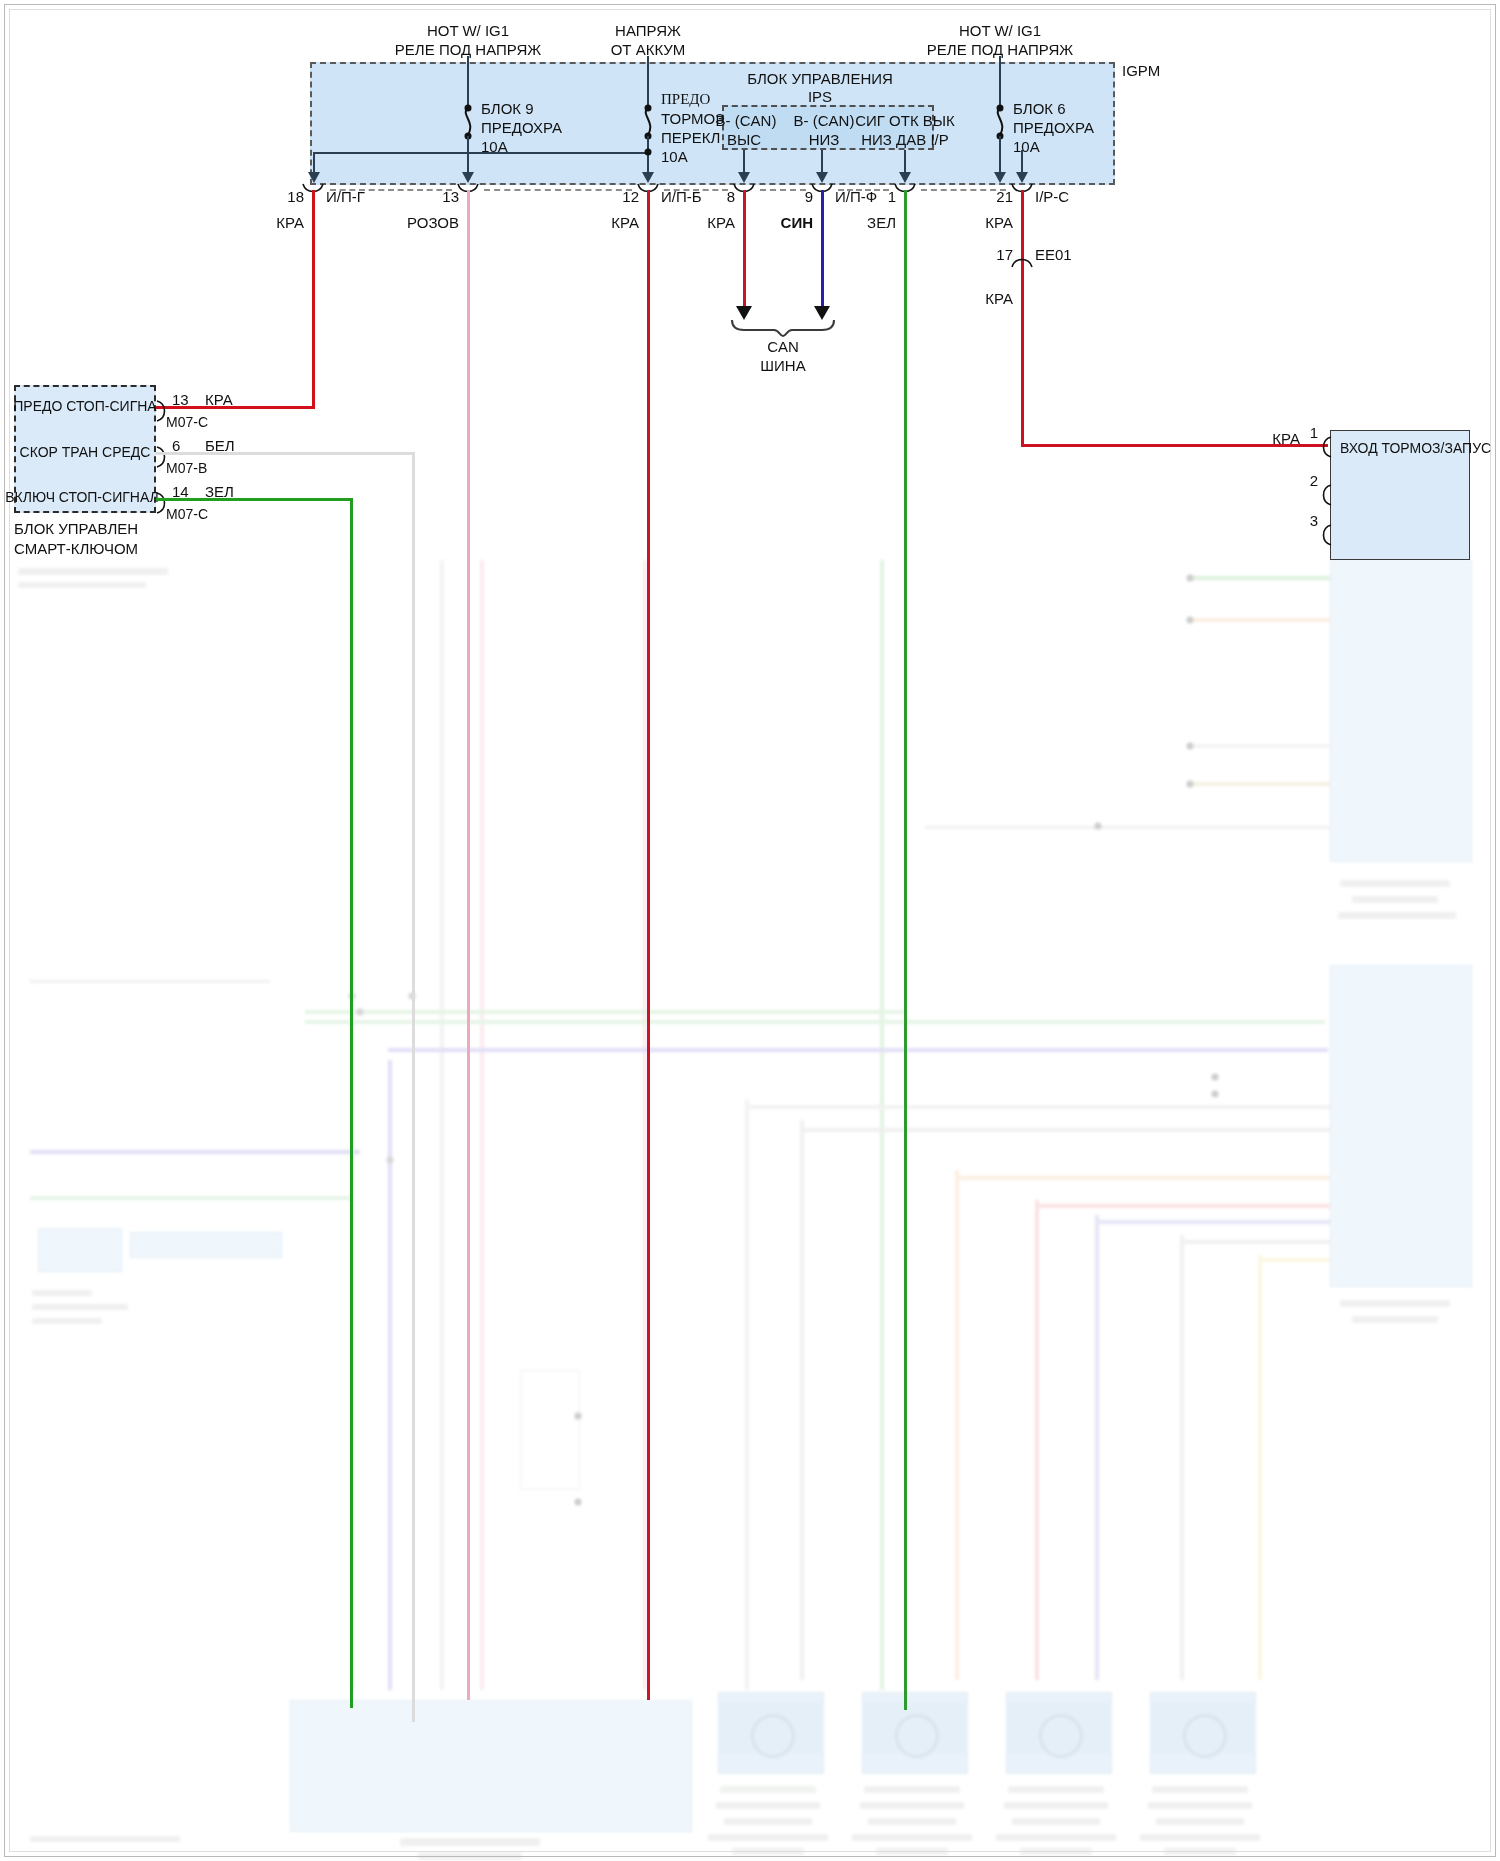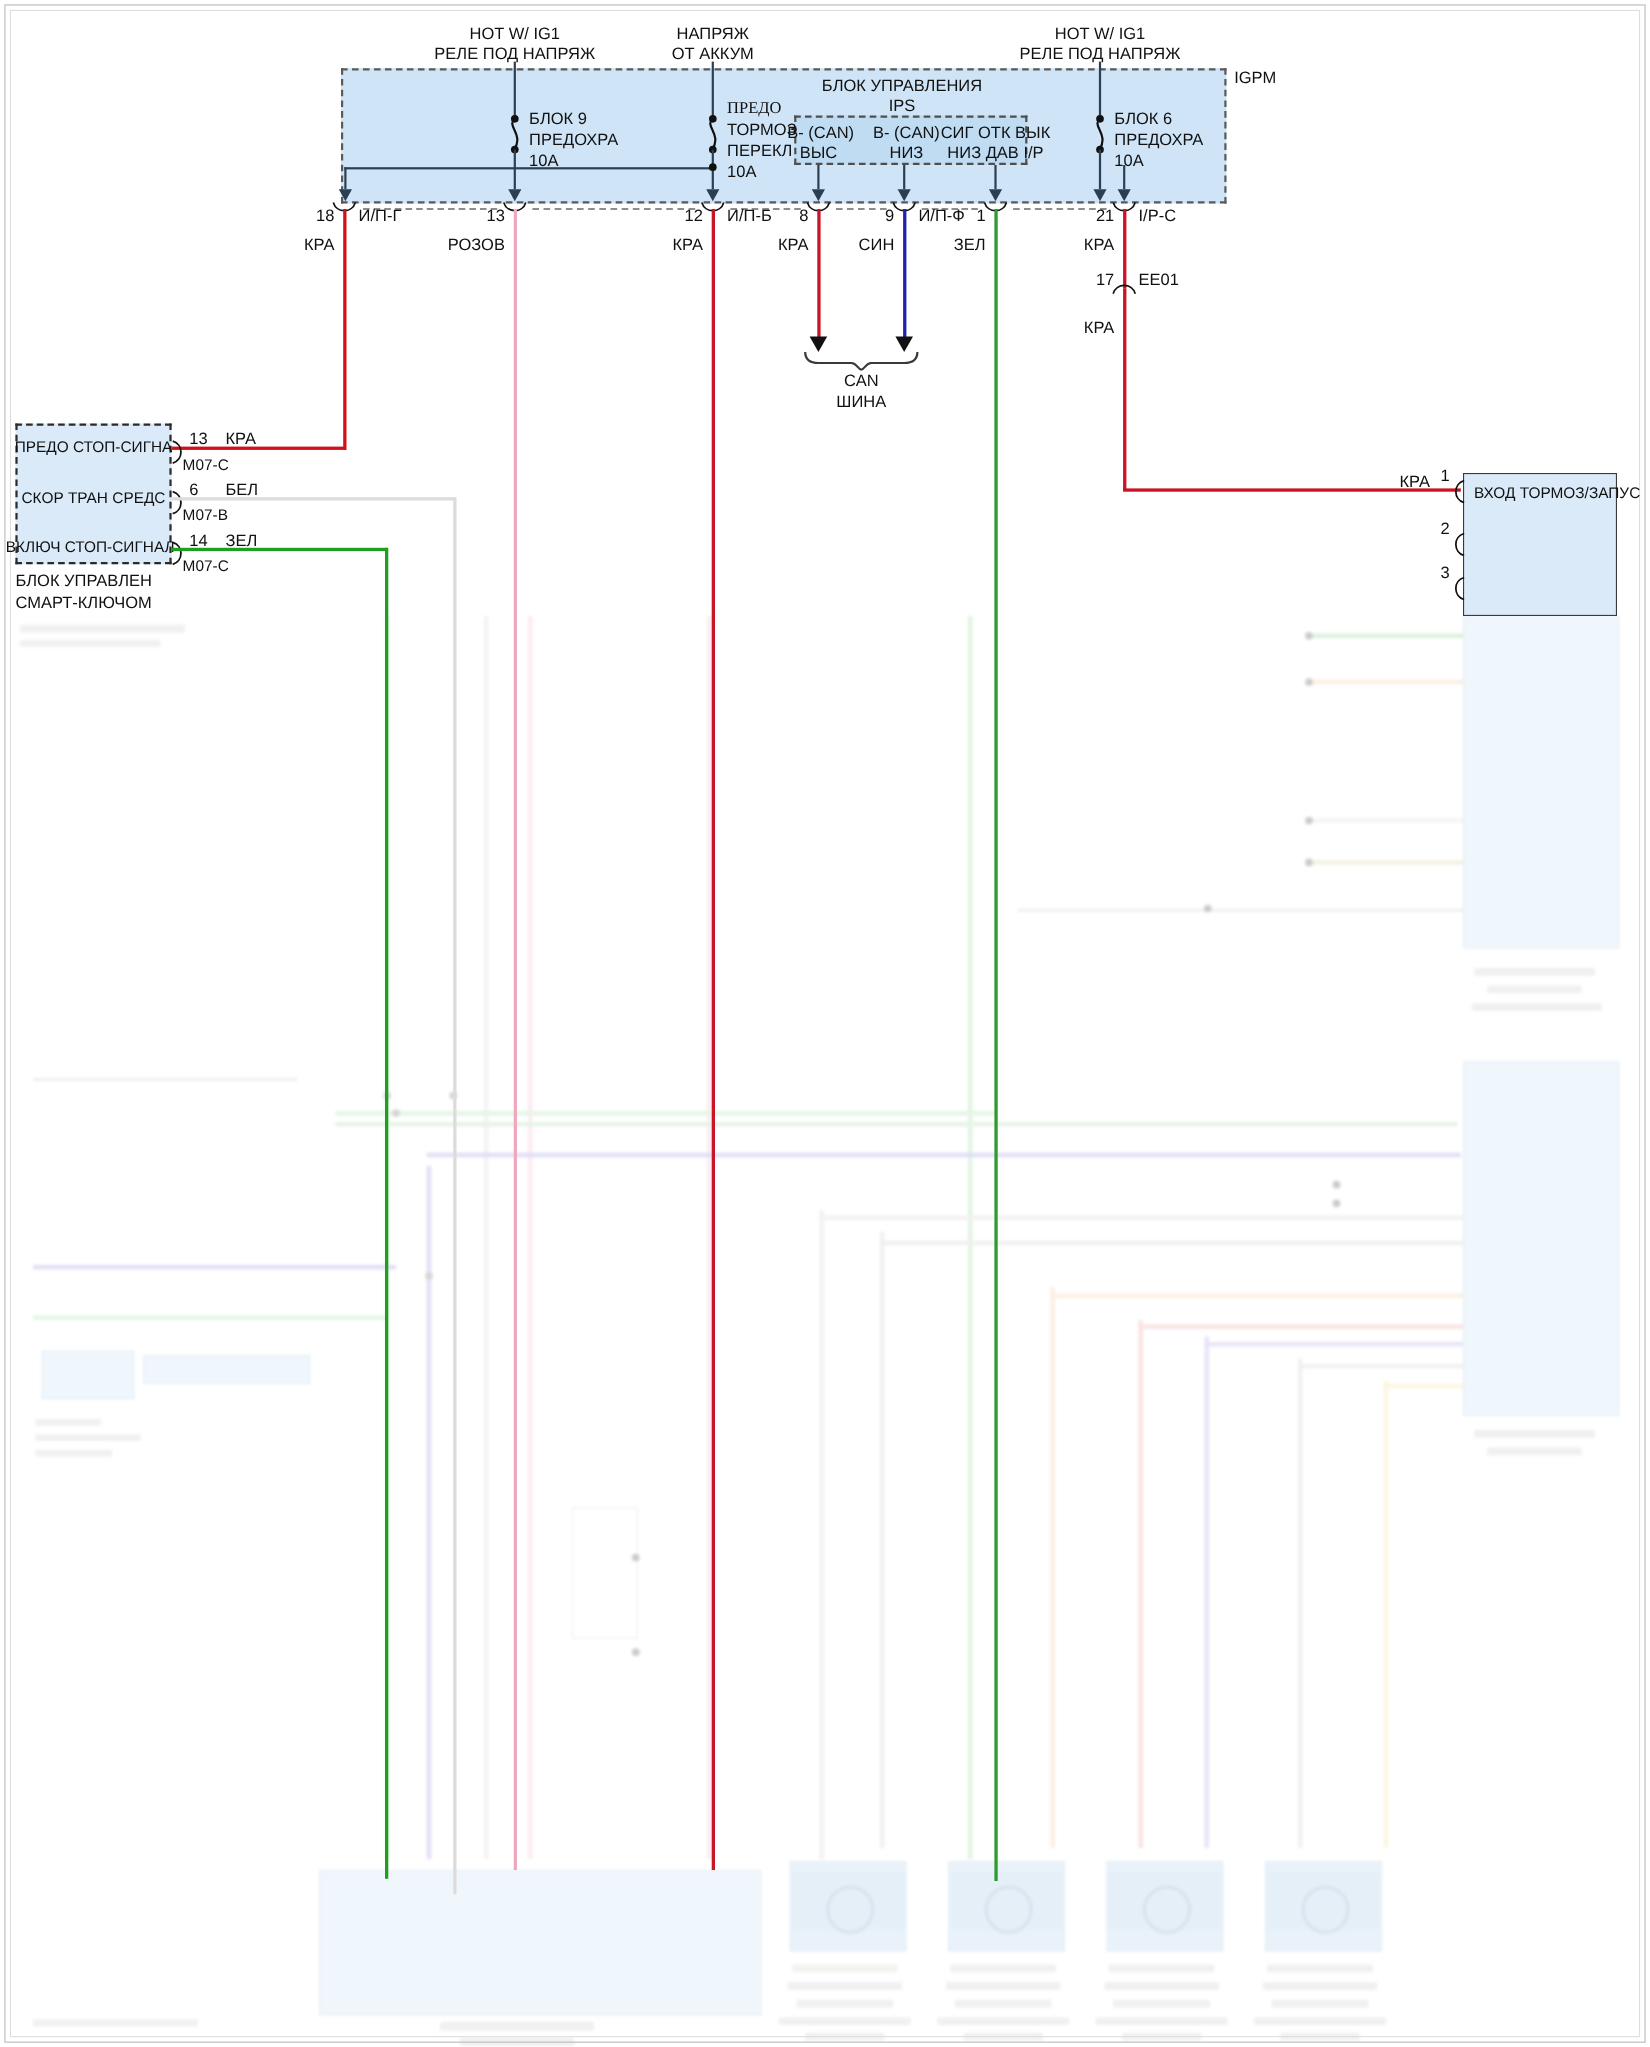--- a/index.html
+++ b/index.html
@@ -282,21 +282,21 @@
       <path d="M1 1 C4 11, 18 11, 21 1" stroke="#111" stroke-width="1.6" fill="none"></path>
     </svg>
   <div class="lbl r" style="left:735px;top:188px;font-size:15px;">8</div>
   <div class="lbl r" style="left:735px;top:214px;font-size:15px;">КРА</div>
 
   <svg class="cup" style="left:822px;top:183px;" width="22" height="12" viewBox="0 0 22 12">
       <path d="M1 1 C4 11, 18 11, 21 1" stroke="#111" stroke-width="1.6" fill="none"></path>
     </svg>
   <div class="lbl r" style="left:813px;top:188px;font-size:15px;">9</div>
   <div class="lbl" style="left:835px;top:188px;font-size:15px;">И/П-Ф</div>
-  <div class="lbl r" style="left:813px;top:214px;font-size:15px;">СИН</div>
+  <div class="lbl r" style="left:813px;top:214px;font-size:15px;font-weight:bold;">СИН</div>
 
   <svg class="cup" style="left:905px;top:183px;" width="22" height="12" viewBox="0 0 22 12">
       <path d="M1 1 C4 11, 18 11, 21 1" stroke="#111" stroke-width="1.6" fill="none"></path>
     </svg>
   <div class="lbl r" style="left:896px;top:188px;font-size:15px;">1</div>
   <div class="lbl r" style="left:896px;top:214px;font-size:15px;">ЗЕЛ</div>
 
   <svg class="cup" style="left:1022px;top:183px;" width="22" height="12" viewBox="0 0 22 12">
       <path d="M1 1 C4 11, 18 11, 21 1" stroke="#111" stroke-width="1.6" fill="none"></path>
     </svg>

